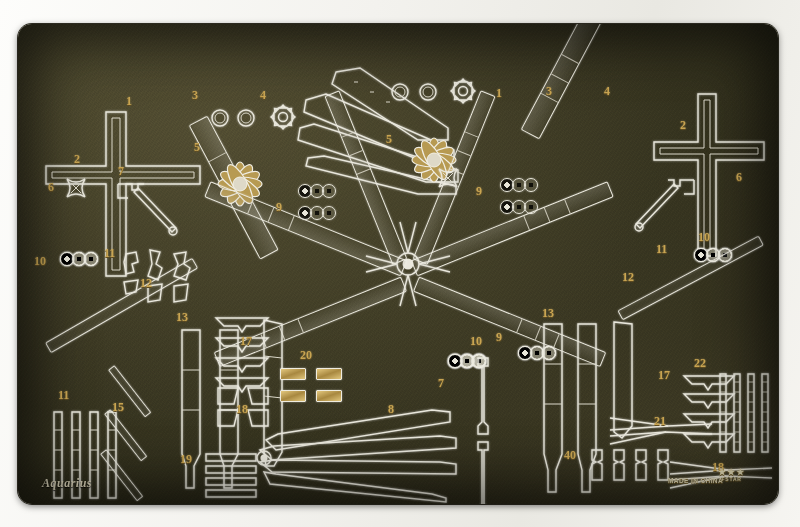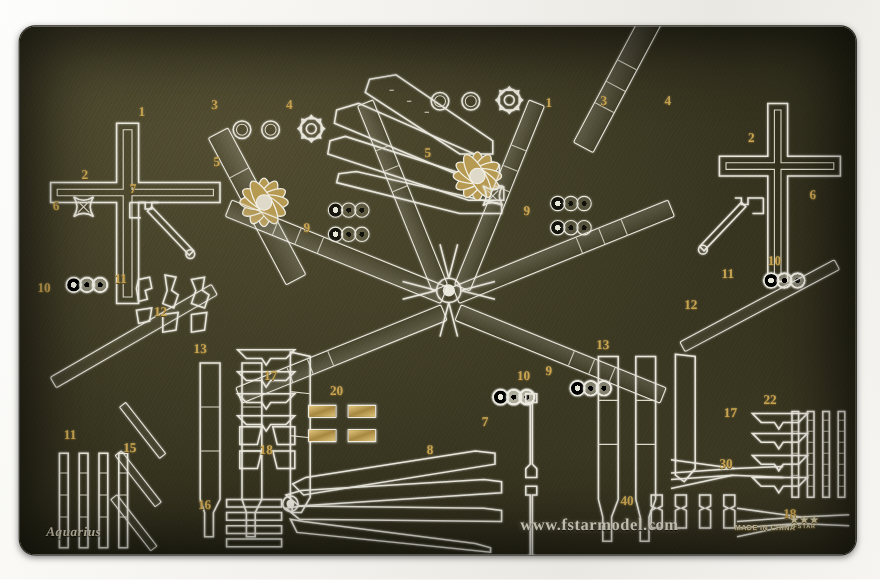--- a/index.html
+++ b/index.html
@@ -605,21 +605,21 @@
     <div class="num" style="left:176px;top:116px;">5</div>
     <div class="num" style="left:30px;top:156px;">6</div>
     <div class="num" style="left:100px;top:140px;">7</div>
     <div class="num" style="left:258px;top:176px;">9</div>
     <div class="num" style="left:16px;top:230px;">10</div>
     <div class="num" style="left:86px;top:222px;">11</div>
     <div class="num" style="left:122px;top:252px;">12</div>
     <div class="num" style="left:158px;top:286px;">13</div>
     <div class="num" style="left:40px;top:364px;">11</div>
     <div class="num" style="left:94px;top:364px;margin-top:12px;">15</div>
-    <div class="num" style="left:162px;top:428px;">16</div>
+    <div class="num" style="left:162px;top:428px;">19</div>
     <div class="num" style="left:222px;top:310px;">17</div>
     <div class="num" style="left:218px;top:378px;">18</div>
     <div class="num" style="left:282px;top:324px;">20</div>
     <div class="num" style="left:370px;top:378px;">8</div>
 
     <div class="num" style="left:478px;top:62px;">1</div>
     <div class="num" style="left:528px;top:60px;">3</div>
     <div class="num" style="left:586px;top:60px;">4</div>
     <div class="num" style="left:368px;top:108px;">5</div>
     <div class="num" style="left:662px;top:94px;">2</div>
@@ -627,26 +627,25 @@
     <div class="num" style="left:458px;top:160px;">9</div>
     <div class="num" style="left:680px;top:206px;">10</div>
     <div class="num" style="left:638px;top:218px;">11</div>
     <div class="num" style="left:604px;top:246px;">12</div>
     <div class="num" style="left:524px;top:282px;">13</div>
     <div class="num" style="left:452px;top:310px;">10</div>
     <div class="num" style="left:478px;top:306px;">9</div>
     <div class="num" style="left:420px;top:352px;">7</div>
     <div class="num" style="left:640px;top:344px;">17</div>
     <div class="num" style="left:676px;top:332px;text-align:center;">22</div>
-    <div class="num" style="left:636px;top:390px;">30</div>
+    <div class="num" style="left:636px;top:390px;">21</div>
     <div class="num" style="left:546px;top:424px;">40</div>
     <div class="num" style="left:694px;top:436px;">18</div>
 
     <div class="brassText" id="aquarius">Aquarius</div>
-    <div class="brassText" id="siteUrl">www.fstarmodel.com</div>
     <div class="brassText" id="madein">MADE IN CHINA</div>
     <div class="brassText" id="brandMark">
       <span>★★★</span>
       <span class="sub">FSTAR</span>
     </div>
 
     <div id="vig"></div>
   </div>
 </div>
 

